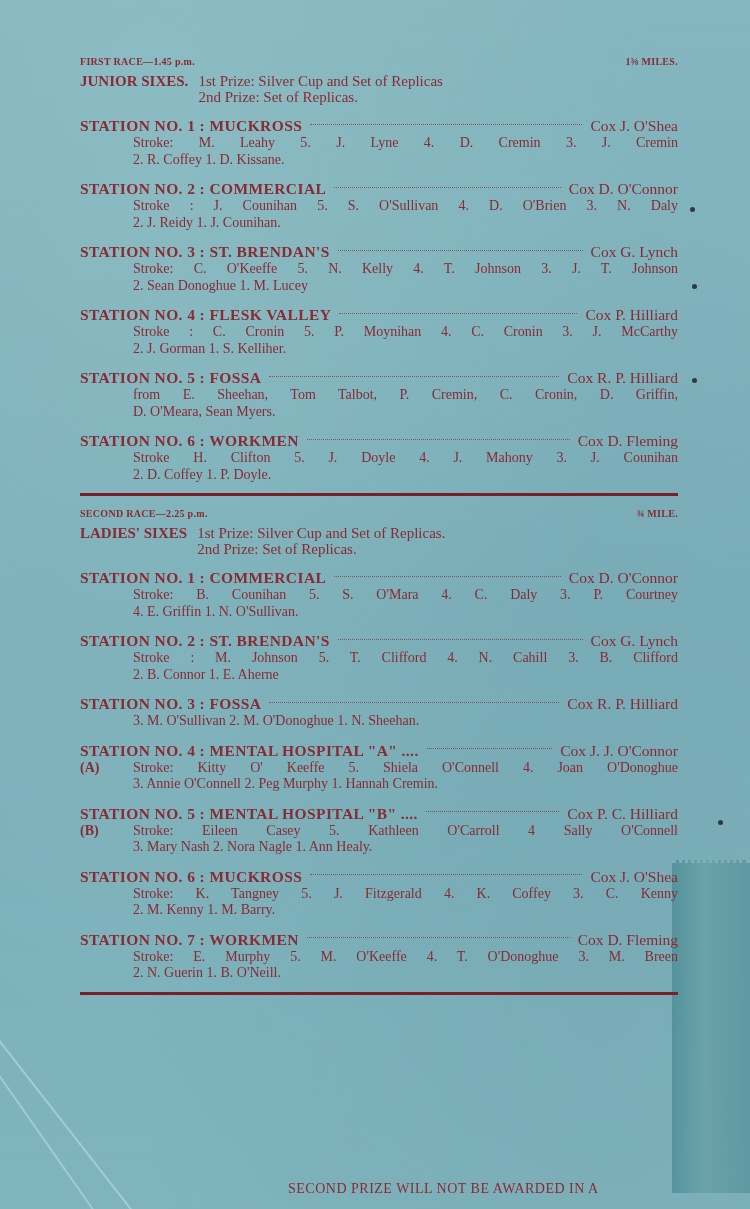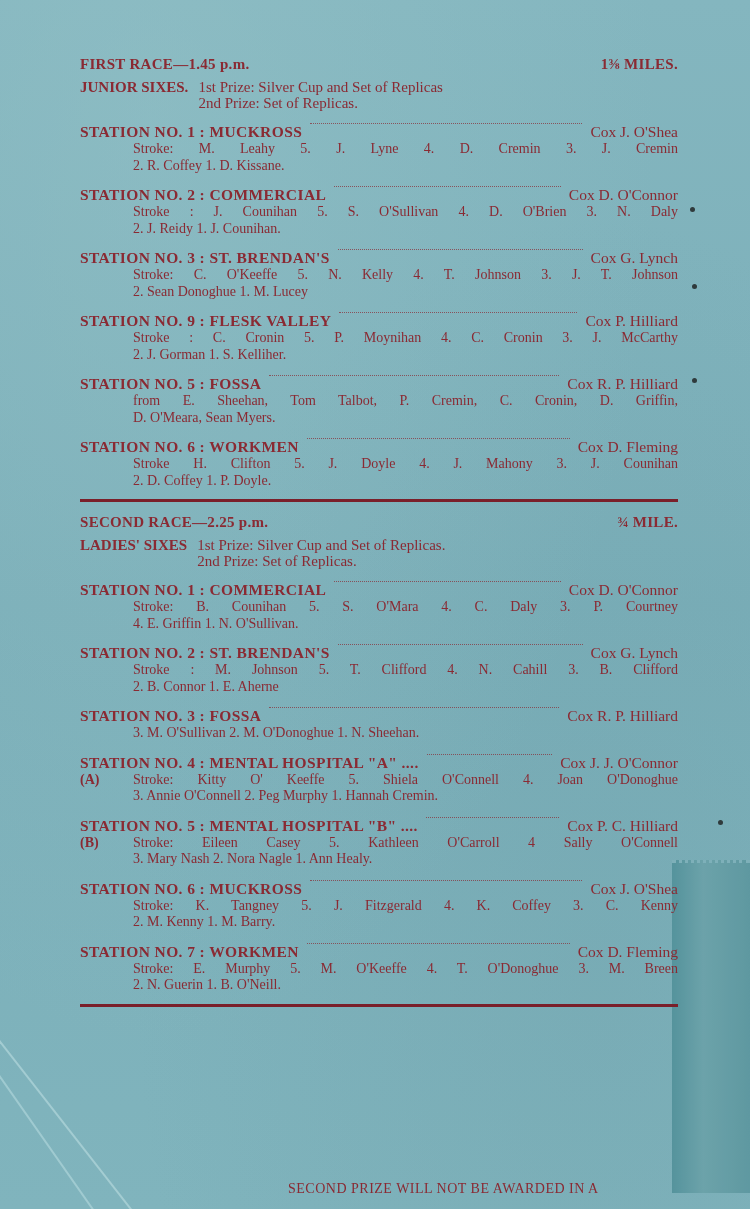--- a/index.html
+++ b/index.html
@@ -15,27 +15,27 @@
   }
   .fold1 { position:absolute; left:0; top:1040px; width:260px; height:2px; background:rgba(200,230,232,0.5); transform: rotate(52deg); transform-origin: 0 0; }
   .fold2 { position:absolute; left:0; top:1075px; width:220px; height:2px; background:rgba(200,230,232,0.45); transform: rotate(55deg); transform-origin: 0 0; }
   .tape {
     position:absolute; left:672px; top:860px; width:78px; height:330px;
     background: linear-gradient(90deg, #4f8f98 0%, #6aa1a8 40%, #5a959d 100%);
     opacity: 0.85; border-top: 3px dotted #7fb1ba;
   }
   .edge-dot { position:absolute; width:5px; height:5px; border-radius:50%; background:#2f3a3c; }
   .page { position:absolute; left:80px; top:56px; width:598px; }
-  .race-head { display:flex; justify-content:space-between; font-weight:bold; font-size:15px; letter-spacing:0.3px; }
+  .race-head { display:flex; justify-content:space-between; font-weight:bold; font-size:10px; letter-spacing:0.3px; }
   .race-head .time { font-weight:bold; }
   .event { display:flex; margin-top:6px; font-size:15px; }
   .event .ename { font-weight:bold; white-space:nowrap; }
   .event .prizes { margin-left:10px; line-height:16px; }
   .station { margin-top:12px; }
-  .st-head { display:flex; align-items:flex-start; font-size:15.5px; }
+  .st-head { display:flex; align-items:center; font-size:15.5px; }
   .st-head .st-name { font-weight:bold; letter-spacing:0.4px; white-space:nowrap; }
   .st-head .dots { flex:1; border-bottom:1.5px dotted #8a2a33; margin:0 8px 4px 8px; opacity:0.7; }
   .st-head .cox { white-space:nowrap; }
   .crew { padding-left:53px; font-size:14px; line-height:16.5px; position:relative; }
   .crew .tag { position:absolute; left:0; top:0; font-weight:bold; }
   .crew .line1 { display:block; text-align:justify; text-align-last:justify; }
   .crew .line2 { display:block; }
   .rule { height:3px; background:#7a1f2a; margin-top:10px; margin-bottom:12px; }
   .race2 { margin-top:0; }
   .footer-note { position:absolute; left:288px; top:1181px; font-size:14px; letter-spacing:0.5px; white-space:nowrap; }
@@ -97,21 +97,21 @@
             <span class="cox">Cox G. Lynch</span>
           </div>
           <div class="crew">
             <span class="tag"></span>
             <span class="line1">Stroke: C. O'Keeffe  5. N. Kelly  4. T. Johnson  3. J. T. Johnson</span>
             <span class="line2">2. Sean Donoghue   1. M. Lucey</span>
           </div>
         </div>
         <div class="station">
           <div class="st-head">
-            <span class="st-name">STATION NO. 9 : FLESK VALLEY</span>
+            <span class="st-name">STATION NO. 4 : FLESK VALLEY</span>
             <span class="dots"></span>
             <span class="cox">Cox P. Hilliard</span>
           </div>
           <div class="crew">
             <span class="tag"></span>
             <span class="line1">Stroke : C. Cronin  5. P. Moynihan  4. C. Cronin  3. J. McCarthy</span>
             <span class="line2">2. J. Gorman   1. S. Kelliher.</span>
           </div>
         </div>
         <div class="station">

